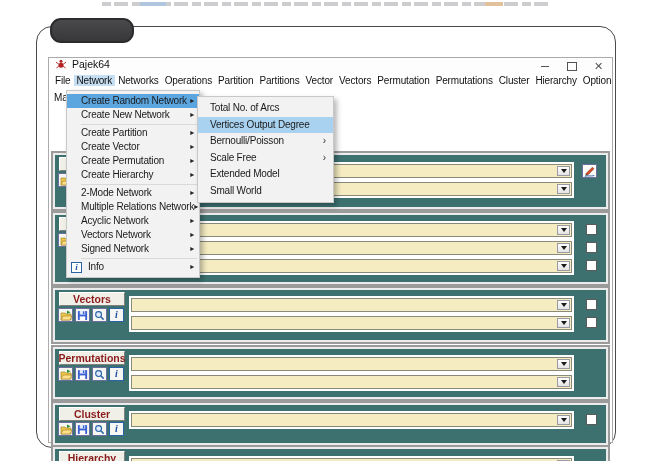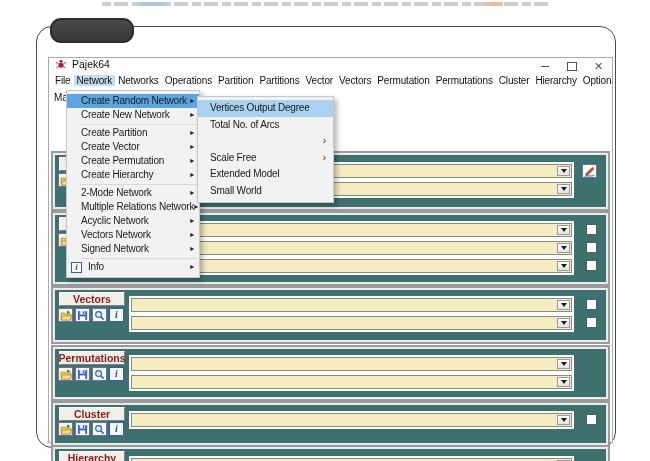--- a/index.html
+++ b/index.html
@@ -474,27 +474,28 @@
     <div class="item">
         <span class="menu-info-icon">
           <span class="it-i" style="font-size:9px;">i</span>
         </span>
         <span>Info</span>
         <span class="arrow">▸</span>
       </div>
   </div>
 
   <div class="menu-pop menu2">
+    <div class="item">
+        <span>Total No. of Arcs</span>
+      </div>
     <div class="item hl">
         <span>Vertices Output Degree</span>
       </div>
     <div class="item">
-        <span>Total No. of Arcs</span>
-      </div>
-    <div class="item">
+        <span>Bernoulli/Poisson</span>
         <span class="chevron">›</span>
       </div>
     <div class="item">
         <span>Scale Free</span>
         <span class="chevron">›</span>
       </div>
     <div class="item">
         <span>Extended Model</span>
       </div>
     <div class="item">

